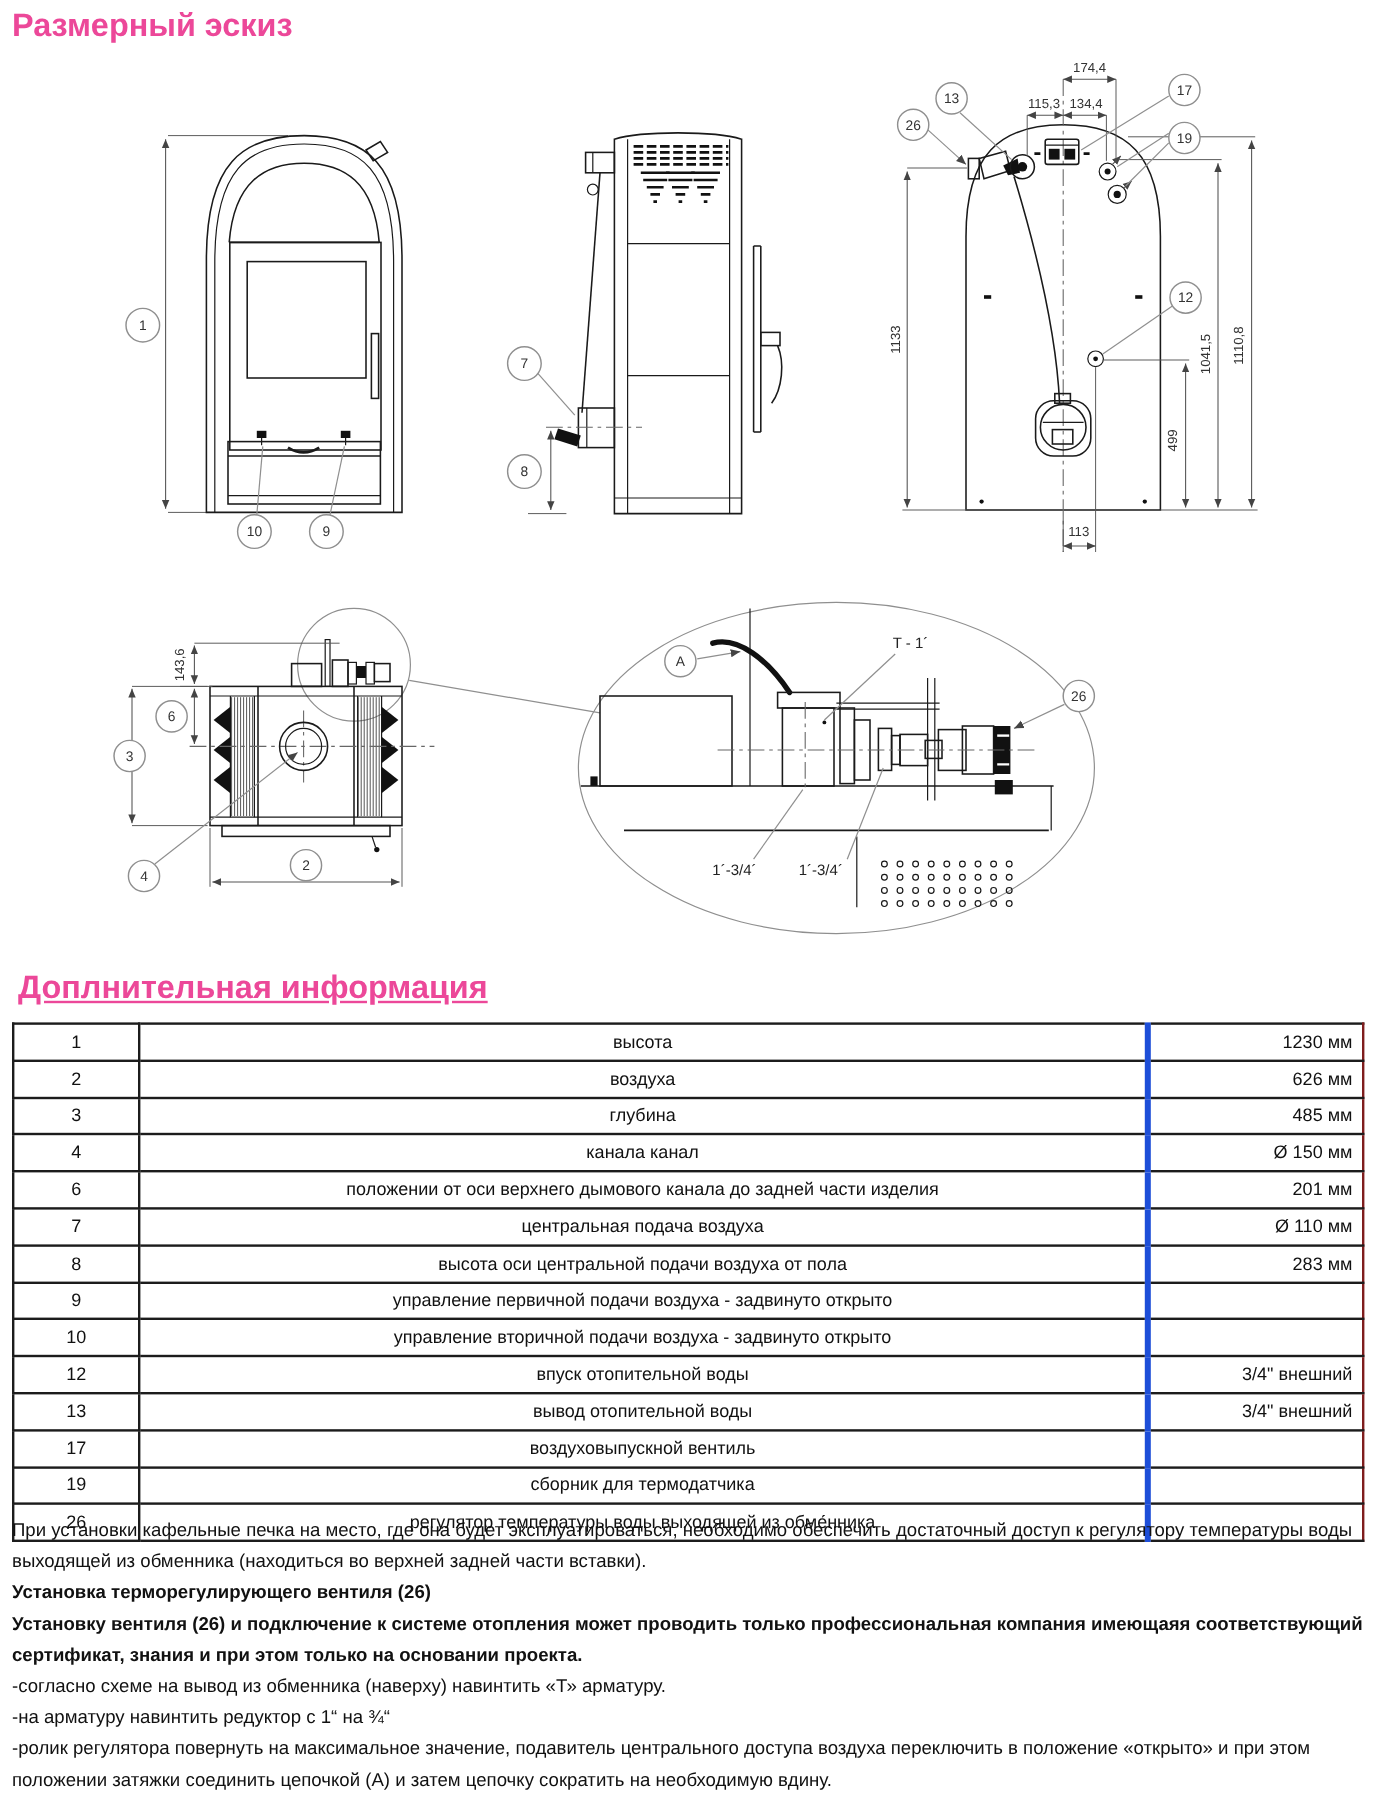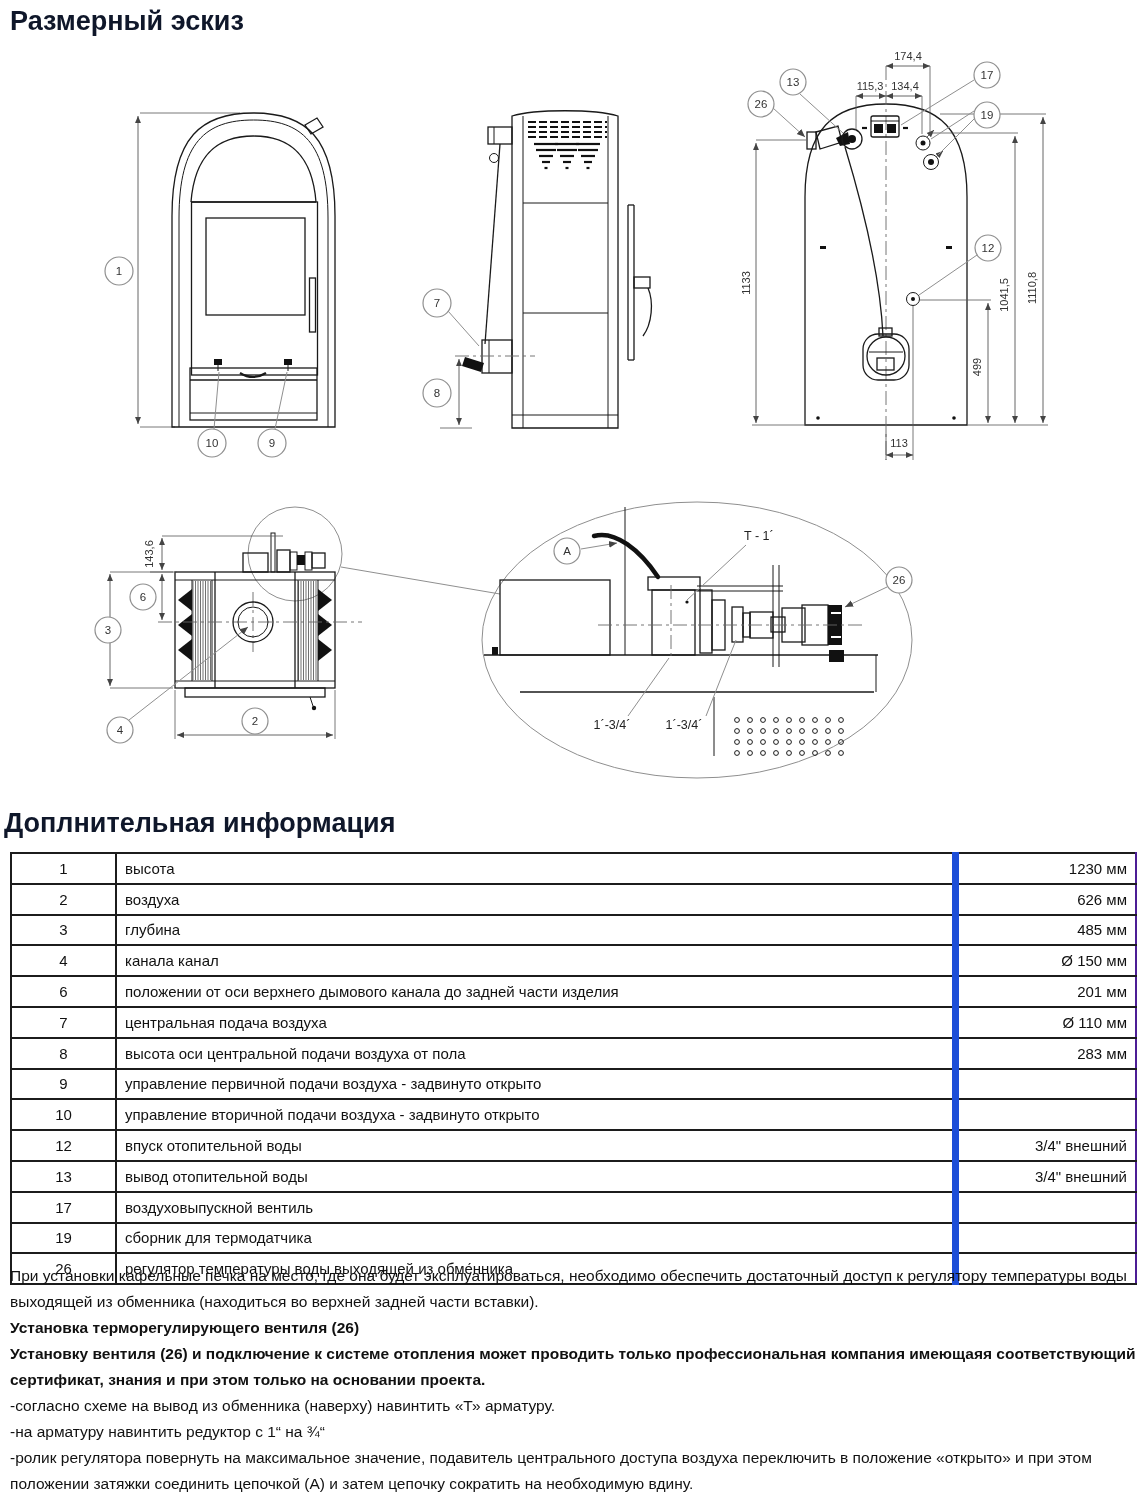--- a/index.html
+++ b/index.html
@@ -1,20 +1,20 @@
 <!DOCTYPE html>
 <html><head>
 <meta charset="utf-8">
 <style>
   html,body{margin:0;padding:0;background:#fff;}
   #page{position:relative;width:1148px;height:1509px;background:#fff;overflow:hidden;
         font-family:"Liberation Sans",sans-serif;color:#1a1a1a;}
-  h1,h2{position:absolute;margin:0;font-weight:700;color:#0f172a;letter-spacing:0;}
+  h1,h2{position:absolute;margin:0;font-weight:700;color:#ec4899;letter-spacing:0;}
   h1{left:10px;top:6px;font-size:27px;}
-  h2{left:4px;top:808px;font-size:27px;}
+  h2{left:15px;top:808px;font-size:27px;text-decoration:underline;}
   svg.drawing{position:absolute;left:0;top:40px;}
   
   .ln{stroke:#1a1a1a;fill:none;stroke-width:1.3;}
   .thin{stroke:#1a1a1a;fill:none;stroke-width:1;}
   .thick{stroke:#1a1a1a;fill:none;stroke-width:2.2;}
   .dim{stroke:#555;fill:none;stroke-width:0.9;}
   .ext{stroke:#555;fill:none;stroke-width:0.8;}
   .axis{stroke:#666;fill:none;stroke-width:0.9;stroke-dasharray:14 4 3 4;}
   .cc{fill:#fff;stroke:#8f8f8f;stroke-width:1.2;}
   .soft{stroke:#8f8f8f;fill:none;stroke-width:1;}
@@ -24,22 +24,22 @@
   .lbl{font-size:12.5px;fill:#222;}
   .blk{fill:#111;stroke:none;}
   .vent{stroke:#111;stroke-width:2.2;}
   .hat{stroke:#333;stroke-width:0.7;}
   
   table.info{position:absolute;left:10px;top:852px;width:1127px;border-collapse:collapse;
              table-layout:fixed;font-size:15px;color:#111;}
   table.info td{border-top:2px solid #1c1c1c;border-bottom:2px solid #1c1c1c;
                 padding:3px 8px;height:22.8px;overflow:hidden;white-space:nowrap;}
   td.num{width:87px;text-align:center;border-left:2px solid #1c1c1c;border-right:2px solid #1c1c1c;}
-  td.desc{border-right:7px solid #1d4ed8;}
-  td.val{width:160px;text-align:right;border-right:2px solid #4c1d95;}
+  td.desc{border-right:5px solid #1d4ed8;text-align:center;}
+  td.val{width:160px;text-align:right;border-right:2px solid #7f1d1d;}
   
   .notes{position:absolute;left:10px;top:1263px;width:1132px;font-size:15.5px;line-height:26px;color:#111;}
   .notes p{margin:0;}
   .b{font-weight:700;}
 </style>
 </head>
 <body>
 
 <div id="page">
 

